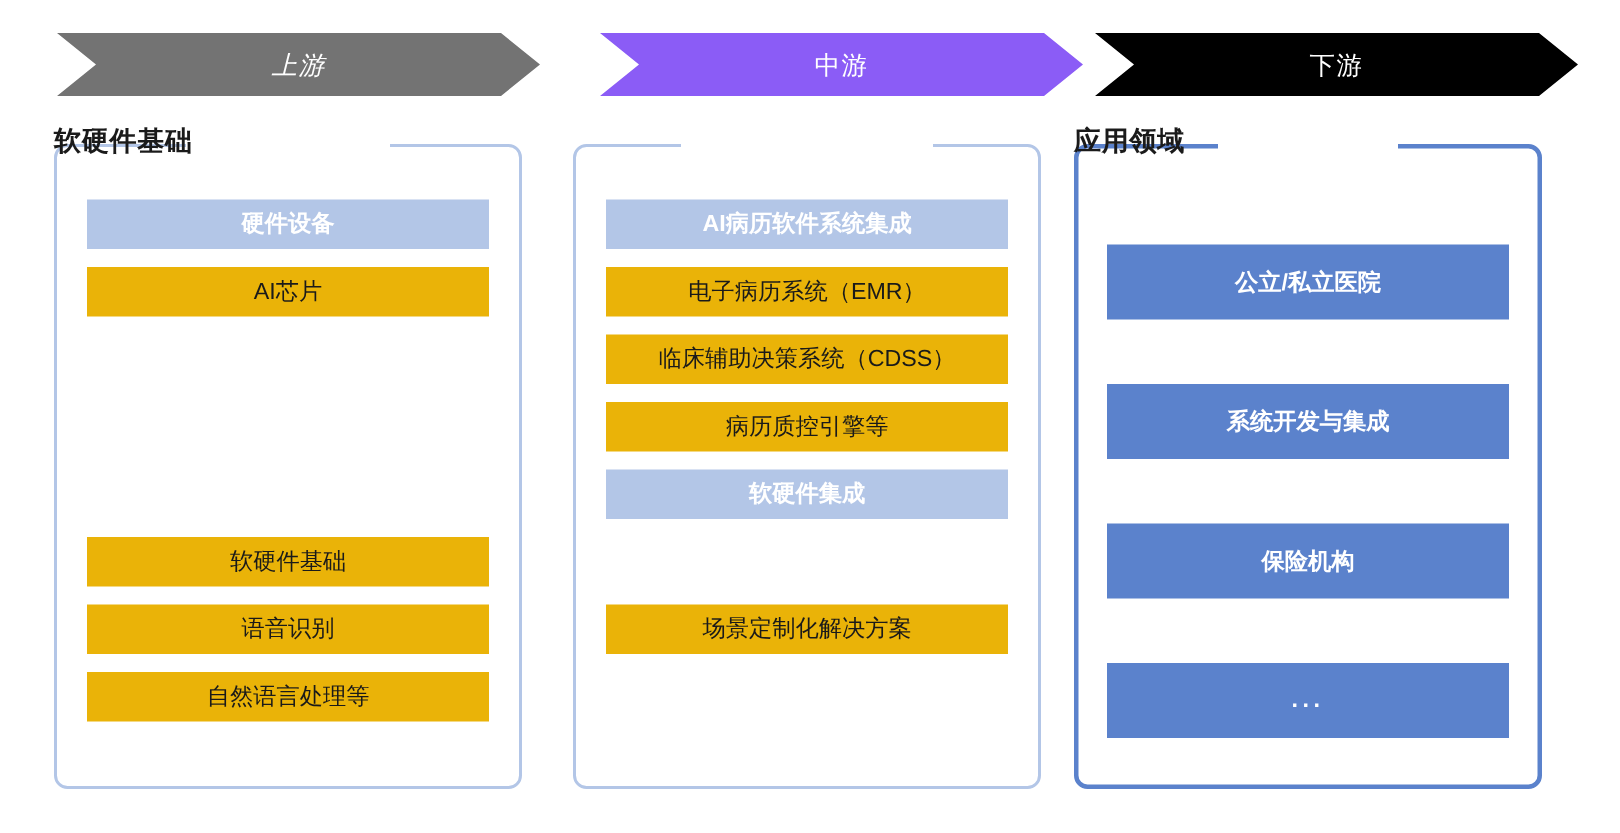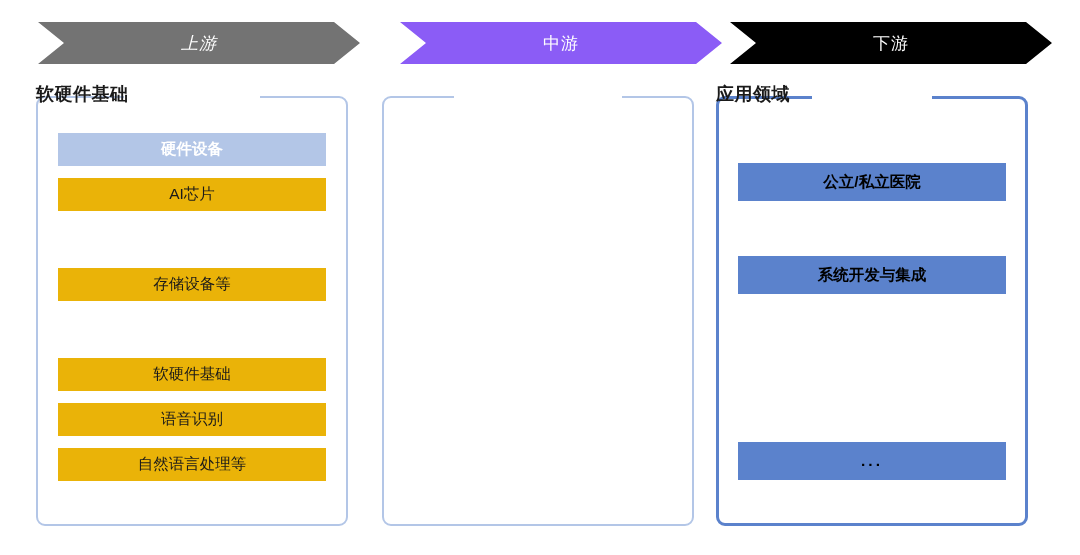--- a/index.html
+++ b/index.html
@@ -123,23 +123,23 @@
     color: #1a1a1a;
     font-weight: 400;
   }
   .item.lightblue {
     background: #b3c6e7;
     color: #ffffff;
     font-weight: bold;
   }
   .item.blue {
     background: #5b82cc;
-    color: #000000;
+    color: #ffffff;
     font-weight: bold;
-    height: 38px;
+    height: 50px;
   }
   .item.dots {
     letter-spacing: 3px;
   }
 </style>
 </head>
 <body>
 
 <div class="arrow-row">
   <div class="arrow arrow-1">
@@ -155,36 +155,44 @@
 
 <div class="columns">
 
   <div class="col col-1">
     <div class="frame"></div>
     <div class="notch"></div>
     <div class="col-title">软硬件基础</div>
     <div class="items">
       <div class="item lightblue" style="top:0px">硬件设备</div>
       <div class="item grey" style="top:45px">AI芯片</div>
-      <div class="item grey" style="top:135px">存储设备等</div>
       <div class="item grey" style="top:225px">软硬件基础</div>
       <div class="item grey" style="top:270px">语音识别</div>
       <div class="item grey" style="top:315px">自然语言处理等</div>
     </div>
   </div>
 
   <div class="col col-2">
     <div class="frame"></div>
     <div class="notch"></div>
+    <div class="items">
+      <div class="item lightblue" style="top:0px">AI病历软件系统集成</div>
+      <div class="item grey" style="top:45px">电子病历系统（EMR）</div>
+      <div class="item grey" style="top:90px">临床辅助决策系统（CDSS）</div>
+      <div class="item grey" style="top:135px">病历质控引擎等</div>
+      <div class="item lightblue" style="top:180px">软硬件集成</div>
+      <div class="item grey" style="top:270px">场景定制化解决方案</div>
+    </div>
   </div>
 
   <div class="col col-3">
     <div class="frame"></div>
     <div class="notch"></div>
     <div class="col-title">应用领域</div>
     <div class="items">
       <div class="item blue" style="top:30px">公立/私立医院</div>
       <div class="item blue" style="top:123px">系统开发与集成</div>
+      <div class="item blue" style="top:216px">保险机构</div>
       <div class="item blue dots" style="top:309px">...</div>
     </div>
   </div>
 
 </div>
 
 </body></html>

